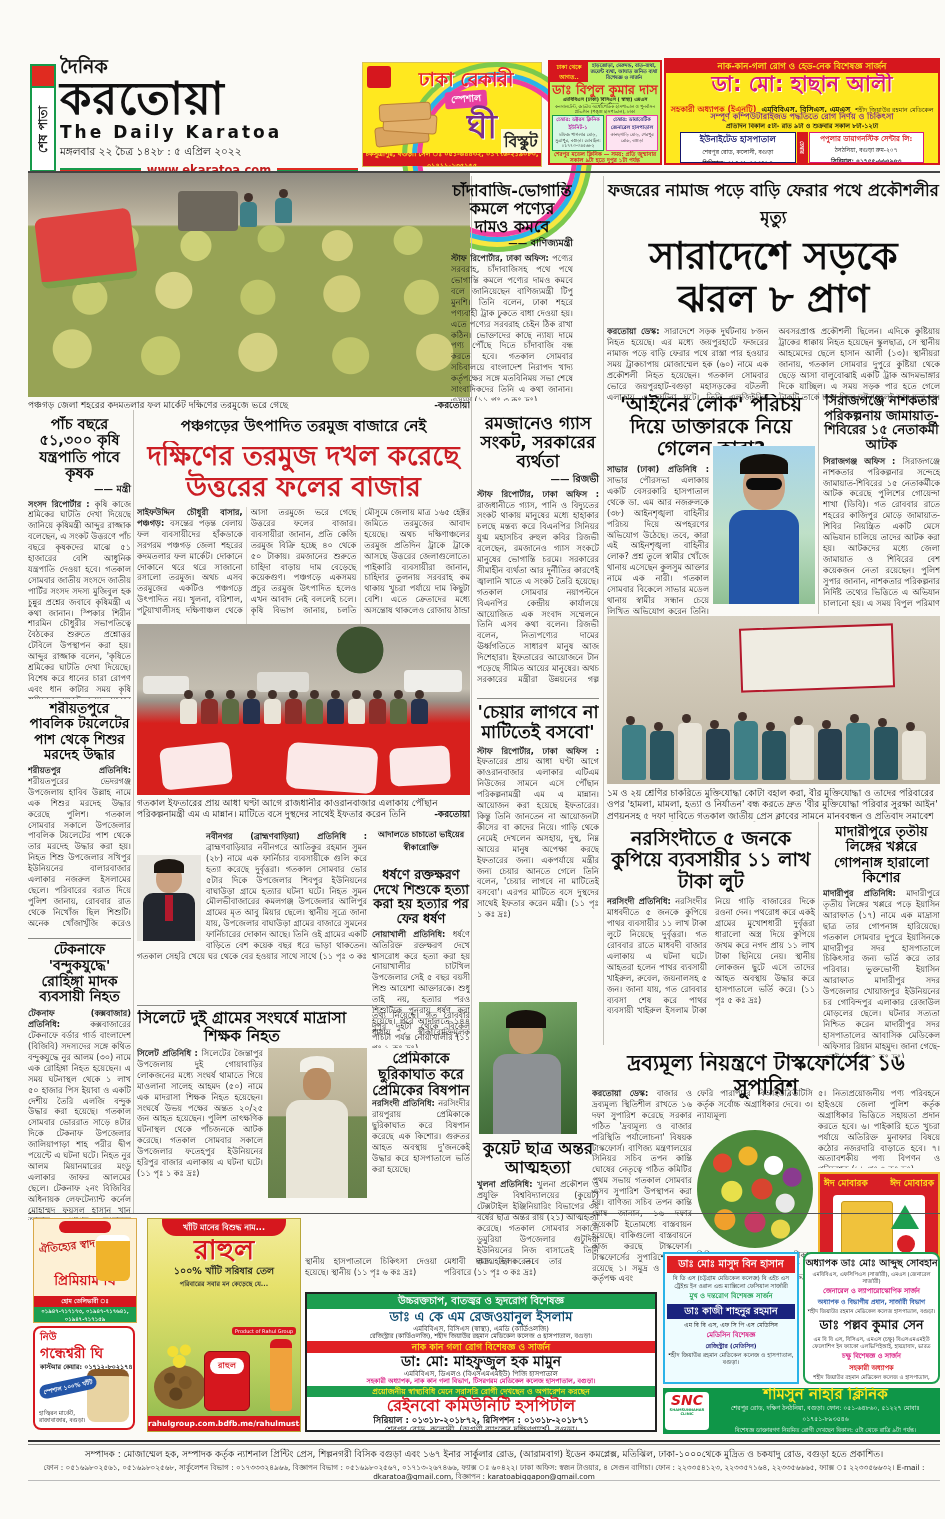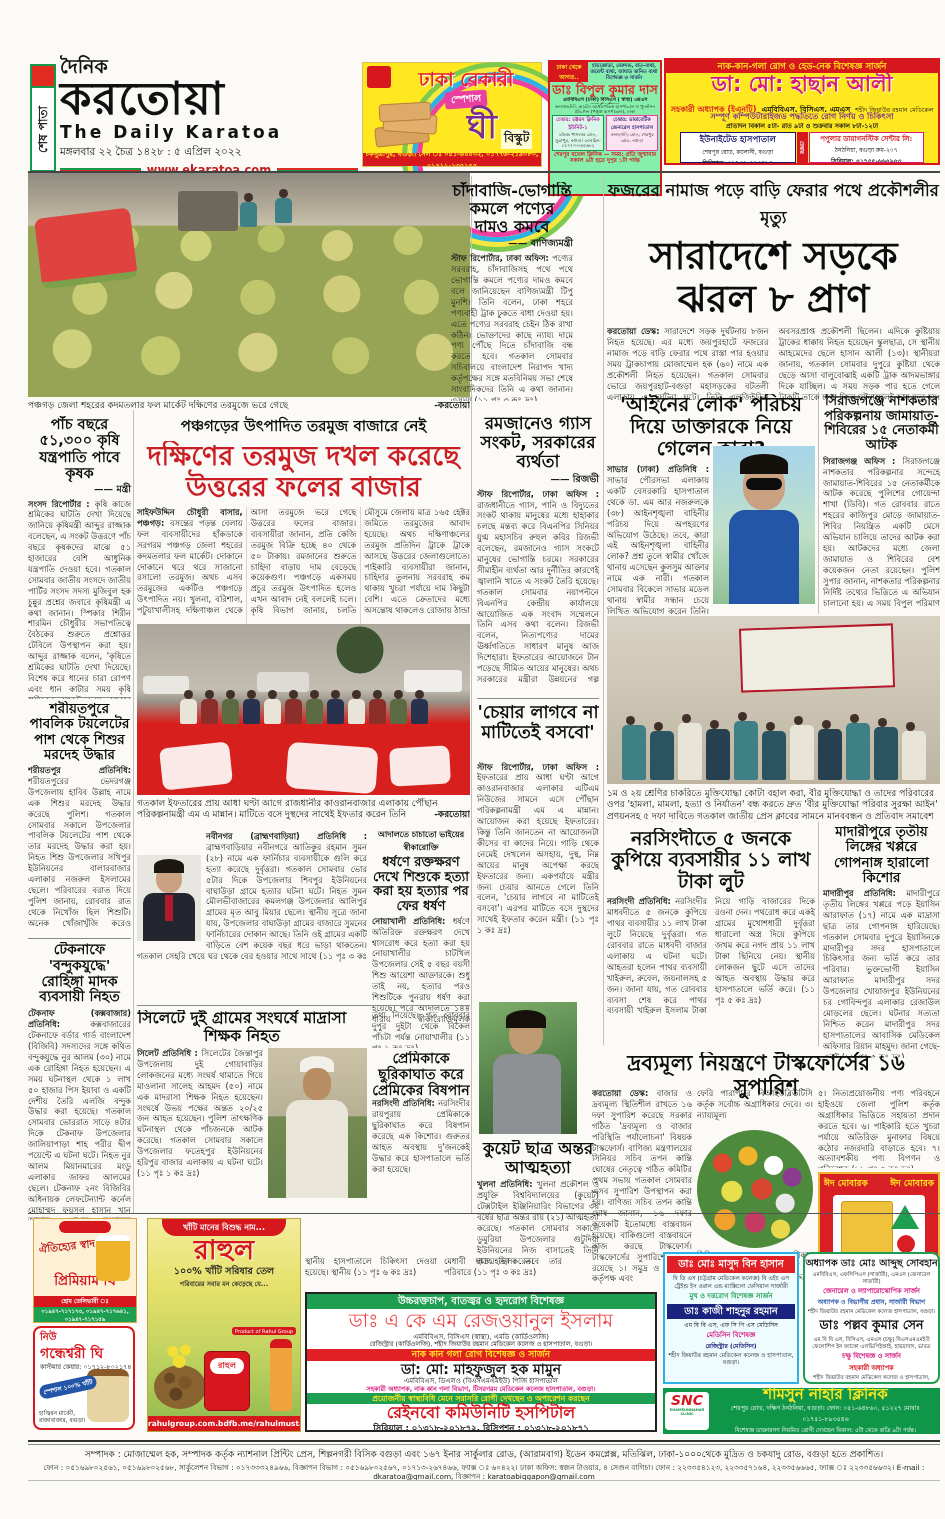--- a/index.html
+++ b/index.html
@@ -58,25 +58,25 @@
     <div style="position:absolute;right:-36px;top:14px;width:150px;height:150px;border-radius:50%;border:5px solid #ef3fa0;box-shadow:0 0 0 5px #2bb3e8,0 0 0 10px #f7e741,0 0 0 15px #7cc94d"></div>
     <div style="position:absolute;left:4px;top:3px;width:24px;height:22px;background:#d6171e;border-radius:3px"></div>
     <div style="position:absolute;left:30px;top:2px;width:146px;font-weight:800;font-size:19px;color:#e8232a;text-align:center;text-shadow:1px 1px 0 #fff">ঢাকা বেকারী</div>
     <div style="position:absolute;left:12px;top:40px;width:62px;height:46px">
       <div style="position:absolute;left:0;top:22px;width:52px;height:18px;background:#d9a35e;border:1px solid #b97f3a;border-radius:4px;transform:rotate(-6deg)"></div>
       <div style="position:absolute;left:8px;top:10px;width:52px;height:18px;background:#e2b06c;border:1px solid #b97f3a;border-radius:4px;transform:rotate(4deg)"></div>
       <div style="position:absolute;left:4px;top:0;width:50px;height:16px;background:#ddab67;border:1px solid #b97f3a;border-radius:4px;transform:rotate(-3deg)"></div>
     </div>
     <div style="position:absolute;left:82px;top:28px;background:#e83fa0;color:#fff;font-weight:700;font-size:9.5px;padding:1px 6px;border-radius:3px;transform:rotate(-4deg)">স্পেশাল</div>
     <div style="position:absolute;left:104px;top:38px;font-weight:800;font-size:33px;color:#7b2d8b;text-shadow:1px 1px 0 #fff">ঘী</div>
-    <div style="position:absolute;left:138px;top:66px;font-weight:800;font-size:12px;color:#222;background:#ffffffcc;padding:0 3px">বিস্কুট</div>
+    <div style="position:absolute;left:138px;top:66px;font-weight:800;font-size:16px;color:#222;background:#ffffffcc;padding:0 3px">বিস্কুট</div>
     <div class="band" style="position:absolute;left:0;right:0;bottom:0;height:13px;background:#d6171e;color:#ffe81f;font-size:6.6px;font-weight:700">চকসুত্রাপুর, বগুড়া। সেল ঃ ০৫১-৬৪৪৩২, ০১৭৭৬-২১৯০৮০, ০১৭১১-২৩৫২৫৫</div>
   </div>
 
-  <div class="story" style="left:548px;top:60px;width:114px;height:136px;background:#86efac;border:2px solid #d6171e;box-sizing:border-box">
+  <div class="story" style="left:548px;top:60px;width:114px;height:105px;background:#bef264;border:2px solid #d6171e;box-sizing:border-box">
     <div style="display:flex;height:20px">
       <div class="band" style="width:38px;background:#d6171e;color:#ffe81f;font-size:5.8px;font-weight:700">ঢাকা থেকে আগত..</div>
       <div class="band" style="flex:1;color:#15156b;font-size:5px;font-weight:700;line-height:1.15;padding:0 1px">হাড়জোড়া, মেরুদন্ড, বাত-ব্যথা, জয়েন্ট ব্যথা, আঘাত জনিত ব্যথা বিশেষজ্ঞ ও সার্জন</div>
     </div>
     <div class="adrow" style="font-weight:800;font-size:12.5px;color:#e02424;height:15px">ডাঃ বিপুল কুমার দাস</div>
     <div class="adrow" style="font-size:4.8px;font-weight:700;height:7px">এমবিবিএস (ঢাকা) বিসিএস ( স্বাস্থ্য) এমএস (অর্থোপেডিক্স)</div>
     <div class="adrow" style="font-size:4.4px;height:11px;line-height:1.2">কনসালটেন্ট, জাতীয় অর্থোপেডিক হাসপাতাল ও পুনর্বাসন প্রতিষ্ঠান (পঙ্গু হাসপাতাল), ঢাকা</div>
     <div style="display:flex;gap:2px;height:36px;padding:0 2px">
       <div style="flex:1;background:#d8f7e8;border:1px solid #169a4a;overflow:hidden;text-align:center">
         <div style="font-size:5px;font-weight:700;color:#b5129b">চেম্বার: ডক্টরস ক্লিনিক ইউনিট-১</div>
@@ -199,21 +199,21 @@
         <span style="position:absolute;left:17px;top:4px;width:30px;height:14px;border-radius:50% 50% 0 0;background:#1d1712;display:block"></span>
         <span style="position:absolute;left:6px;top:38px;width:52px;height:48px;border-radius:10px 10px 0 0;background:#23262e;display:block"></span>
         <span style="position:absolute;left:28px;top:40px;width:8px;height:26px;background:#b3192c;display:block"></span>
       </span>
       <span class="byl">নবীনগর (ব্রাহ্মণবাড়িয়া) প্রতিনিধি : </span><span>ব্রাহ্মণবাড়িয়ার নবীনগরে আতিকুর রহমান সুমন (২৮) নামে এক ফার্নিচার ব্যবসায়ীকে গুলি করে হত্যা করেছে দুর্বৃত্তরা। গতকাল সোমবার ভোর ৫টার দিকে উপজেলার শিবপুর ইউনিয়নের বাঘাউড়া গ্রামে হত্যার ঘটনা ঘটে। নিহত সুমন মৌলভীবাজারের কমলগঞ্জ উপজেলার আলিপুর গ্রামের মৃত আবু মিয়ার ছেলে। স্থানীয় সূত্রে জানা যায়, উপজেলার বাঘাউড়া গ্রামের বাজারে সুমনের ফার্নিচারের দোকান আছে। তিনি ওই গ্রামের একটি বাড়িতে বেশ কয়েক বছর ধরে ভাড়া থাকতেন। গতকাল সেহরি খেয়ে ঘর থেকে বের হওয়ার সাথে সাথে  (১১ পৃঃ ৩ কঃ দ্রঃ)</span>
     </div>
   </div>
 
   <div class="story" style="left:372px;top:828px;width:98px">
     <div class="kick" style="font-size:8px">আদালতে চাচাতো ভাইয়ের স্বীকারোক্তি</div>
-    <div class="hd" style="font-size:13px;margin-top:1px">ধর্ষণে রক্তক্ষরণ দেখে শিশুকে হত্যা করা হয় হত্যার পর ফের ধর্ষণ</div>
+    <div class="hd" style="font-size:13px;margin-top:14px">ধর্ষণে রক্তক্ষরণ দেখে শিশুকে হত্যা করা হয় হত্যার পর ফের ধর্ষণ</div>
     <div class="bd" style="height:108px;margin-top:2px">
       <span class="byl">নোয়াখালী প্রতিনিধি: </span><span>ধর্ষণে অতিরিক্ত রক্তক্ষরণ দেখে শ্বাসরোধ করে হত্যা করা হয় নোয়াখালীর চাটখিল উপজেলার সেই ৫ বছর বয়সী শিশু আয়েশা আক্তারকে। শুধু তাই নয়, হত্যার পরও শিশুটিকে পুনরায় ধর্ষণ করা হয়েছে। পরে আদালতে ১৪৪ ধারায় স্বীকারোক্তিমূলক জবানবন্দিতে এমন তথ্য দিয়েছে ঘাতক চাচাতো ভাই।</span>
     </div>
   </div>
 
   <div class="hr" style="left:137px;top:1005px;width:333px"></div>
   <div class="story" style="left:137px;top:1010px;width:210px">
     <div class="hd" style="font-size:15.5px">সিলেটে দুই গ্রামের সংঘর্ষে মাদ্রাসা শিক্ষক নিহত</div>
   </div>
   <div class="story bd" style="left:137px;top:1048px;width:126px;height:163px">
@@ -243,21 +243,21 @@
   <div class="story" style="left:477px;top:414px;width:122px">
     <div class="hd" style="font-size:17px">রমজানেও গ্যাস সংকট, সরকারের ব্যর্থতা</div>
     <div class="attr">—— রিজভী</div>
     <div class="bd" style="height:196px;margin-top:2px">
       <span class="byl">স্টাফ রিপোর্টার, ঢাকা অফিস : </span><span>রাজধানীতে গ্যাস, পানি ও বিদ্যুতের সংকট থাকায় মানুষের মধ্যে হাহাকার চলছে মন্তব্য করে বিএনপির সিনিয়র যুগ্ম মহাসচিব রুহুল কবির রিজভী বলেছেন, রমজানেও গ্যাস সংকটে মানুষের ভোগান্তি চরমে। সরকারের সীমাহীন ব্যর্থতা আর দুর্নীতির কারণেই জ্বালানি খাতে এ সংকট তৈরি হয়েছে। গতকাল সোমবার নয়াপল্টনে বিএনপির কেন্দ্রীয় কার্যালয়ে আয়োজিত এক সংবাদ সম্মেলনে তিনি এসব কথা বলেন। রিজভী বলেন, নিত্যপণ্যের দামের ঊর্ধ্বগতিতে সাধারণ মানুষ আজ দিশেহারা। ইফতারের আয়োজনে টান পড়েছে সীমিত আয়ের মানুষের। অথচ সরকারের মন্ত্রীরা উন্নয়নের গল্প শোনাচ্ছেন।  (১১ পৃঃ ১ কঃ দ্রঃ)</span>
     </div>
   </div>
   <div class="hr" style="left:477px;top:698px;width:122px"></div>
   <div class="story" style="left:477px;top:703px;width:122px">
     <div class="hd" style="font-size:17.5px">'চেয়ার লাগবে না মাটিতেই বসবো'</div>
-    <div class="bd" style="height:238px;margin-top:19px">
+    <div class="bd" style="height:238px;margin-top:3px">
       <span class="byl">স্টাফ রিপোর্টার, ঢাকা অফিস : </span><span>ইফতারের প্রায় আধা ঘণ্টা আগে কাওরানবাজার এলাকার এটিএম নিউজের সামনে এসে পৌঁছান পরিকল্পনামন্ত্রী এম এ মান্নান। আয়োজন করা হয়েছে ইফতারের। কিন্তু তিনি জানতেন না আয়োজনটা কীসের বা কাদের নিয়ে। গাড়ি থেকে নেমেই দেখলেন অসহায়, দুস্থ, নিম্ন আয়ের মানুষ অপেক্ষা করছে ইফতারের জন্য। একপর্যায়ে মন্ত্রীর জন্য চেয়ার আনতে গেলে তিনি বলেন, 'চেয়ার লাগবে না মাটিতেই বসবো'। এরপর মাটিতে বসে দুস্থদের সাথেই ইফতার করেন মন্ত্রী।  (১১ পৃঃ ১ কঃ দ্রঃ)</span>
     </div>
   </div>
   <div class="photo" style="left:479px;top:1002px;width:98px;height:132px;background:linear-gradient(160deg,#7fae6b 0,#4e7c46 60%,#39612f 100%)">
     <div style="position:absolute;left:30px;top:14px;width:34px;height:38px;border-radius:46%;background:#c09a70"></div>
     <div style="position:absolute;left:27px;top:8px;width:40px;height:18px;border-radius:50% 50% 0 0;background:#17110c"></div>
     <div style="position:absolute;left:14px;top:52px;width:68px;height:80px;border-radius:14px 14px 0 0;background:#8d9194"></div>
   </div>
   <div class="story" style="left:477px;top:1140px;width:122px">
     <div class="hd" style="font-size:16.5px">কুয়েট ছাত্র অন্তর আত্মহত্যা</div>
@@ -360,21 +360,21 @@
     <div style="position:absolute;right:6px;top:16px;width:34px;height:40px;background:#f0b42c;border-radius:6px;border-top:6px solid #fff"></div>
     <div style="font-weight:800;font-size:10.5px;color:#c21f1f;transform:rotate(-6deg);width:58px;margin:6px 0 0 4px">ঐতিহ্যের স্বাদ</div>
     <div style="font-weight:800;font-size:13.5px;color:#d6171e;margin-top:14px">প্রিমিয়াম ঘি</div>
     <div style="background:#d6171e;color:#fff;font-size:6px;font-weight:700;margin-top:3px">হোম ডেলিভারী ঃ</div>
     <div style="background:#1d9e50;color:#fff;font-size:5.4px;font-weight:700;padding:1px 0">০১৯৪৭-৭১৭১৭৩, ০১৯৪৭-৭১৭৬৪১, ০১৯৪৭-৭১৭১৫৯</div>
   </div>
 
   <div class="story" style="left:33px;top:1326px;width:102px;height:104px;background:#fff;border:2px solid #d6171e;border-radius:8px;box-sizing:border-box;overflow:hidden">
     <div style="font-weight:800;font-size:10px;color:#d6171e;padding:1px 0 0 5px">নিউ</div>
     <div style="font-weight:800;font-size:14px;color:#d6171e;padding-left:5px;line-height:1">গন্ধেশ্বরী ঘি</div>
-    <div style="font-size:6.4px;font-weight:400;padding-left:5px;margin-top:2px">কাস্টমার কেয়ার: ০১৭১২-৮০২১৭৪</div>
+    <div style="font-size:6.4px;font-weight:700;padding-left:5px;margin-top:2px">কাস্টমার কেয়ার: ০১৭১২-৮০২১৭৪</div>
     <div style="position:absolute;right:4px;bottom:6px;width:42px;height:46px;background:#e8d3a2;border-radius:8px;border-top:7px solid #8a5a2a"></div>
     <div style="position:absolute;left:4px;top:52px;background:#2456a8;color:#fff;font-size:5.8px;font-weight:700;padding:2px 4px;border-radius:8px;transform:rotate(-12deg)">স্পেশাল ১০০% খাঁটি</div>
     <div style="position:absolute;left:4px;bottom:4px;width:52px;font-size:5.8px;line-height:1.25">হাজ্বিরন মার্কেট, রাজাবাজার, বগুড়া।</div>
   </div>
 
   <div class="story" style="left:147px;top:1218px;width:152px;height:212px;background:linear-gradient(180deg,#f3ec9d 0,#e6e16b 32%,#b9cf5e 70%,#8fb84d 100%);border:1px solid #b8a63a;overflow:hidden;text-align:center">
     <div style="background:#d6171e;color:#fff;font-weight:700;font-size:8px;border-radius:0 0 14px 14px;padding:2px 0;width:82%;margin:0 auto">খাঁটি মানের বিশুদ্ধ নাম...</div>
     <div style="font-weight:800;font-size:27px;color:#d6171e;text-shadow:1px 1px 0 #fff;line-height:1.05">রাহুল</div>
     <div style="font-weight:800;font-size:9.5px;color:#1b1b1b">১০০% খাঁটি সরিষার তেল</div>
     <div style="font-size:6.4px;font-weight:700;color:#333">পরিবারের সবার মন কেড়েছে যে...</div>
@@ -389,21 +389,21 @@
       <span>rahulgroup.com.bd</span>
       <span>fb.me/rahulmustardoil</span>
     </div>
   </div>
 
   <div class="story bd" style="left:305px;top:1256px;width:132px;height:32px">স্থানীয় হাসপাতালে চিকিৎসা দেওয়া হয়েছে। স্থানীয়  (১১ পৃঃ ৬ কঃ দ্রঃ)</div>
   <div class="story bd" style="left:444px;top:1256px;width:118px;height:32px">মেধাবী ছাত্র ছিল। তবে তার পরিবারে  (১১ পৃঃ ৩ কঃ দ্রঃ)</div>
 
   <div class="story" style="left:305px;top:1292px;width:352px;height:140px;background:#fff;border:2px solid #222;box-sizing:border-box;text-align:center;overflow:hidden">
     <div class="band" style="height:15px;background:#1d9e50;color:#fff;font-size:10px;font-weight:700">উচ্চরক্তচাপ, বাতজ্বর ও হৃদরোগ বিশেষজ্ঞ</div>
-    <div style="font-weight:400;font-size:19px;color:#ef4444;line-height:1.25">ডাঃ এ কে এম রেজওয়ানুল ইসলাম</div>
+    <div style="font-weight:700;font-size:13px;color:#0c4a6e;line-height:1.25">ডাঃ এ কে এম রেজওয়ানুল ইসলাম</div>
     <div style="font-size:6.8px;line-height:1.2">এমবিবিএস, বিসিএস (স্বাস্থ্য), এমডি (কার্ডিওলজি)</div>
     <div style="font-size:6.4px;line-height:1.2">রেজিস্ট্রার (কার্ডিওলজি), শহীদ জিয়াউর রহমান মেডিকেল কলেজ ও হাসপাতাল, বগুড়া।</div>
     <div class="band" style="height:12px;background:#e02024;color:#ffe81f;font-size:9px;font-weight:700">নাক কান গলা রোগ বিশেষজ্ঞ ও সার্জন</div>
     <div style="font-weight:800;font-size:14px;color:#111;line-height:1.2">ডা: মো: মাহফুজুল হক মামুন</div>
     <div style="font-size:6.8px;line-height:1.2">এমবিবিএস, ডিএলও (বিএসএমএমইউ) পিজি হাসপাতাল</div>
     <div style="font-size:6.4px;color:#d6187f;font-weight:700;line-height:1.2">সহকারী অধ্যাপক, নাক কান গলা বিভাগ, টিসরগরম মেডিকেল কলেজ হাসপাতাল, বগুড়া।</div>
     <div class="band" style="height:11px;background:#1d9e50;color:#ffe81f;font-size:7.6px;font-weight:700">প্রয়োজনীয় স্বাস্থ্যবিধি মেনে সরাসরি রোগী দেখছেন ও অপারেশন করছেন</div>
     <div style="font-weight:800;font-size:16px;color:#d6171e;line-height:1.15">রেইনবো কমিউনিটি হসপিটাল</div>
     <div style="font-size:8.6px;font-weight:700;line-height:1.2">সিরিয়াল : ০১৩১৮-২০১৮৭২, রিসিপশন : ০১৩১৮-২০১৮৭১</div>
     <div style="font-size:8px;line-height:1.2">শেরপুর রোড, কলোনী, (অগ্রণী ব্যাংকের দক্ষিণপার্শ্বে), বগুড়া।</div>

